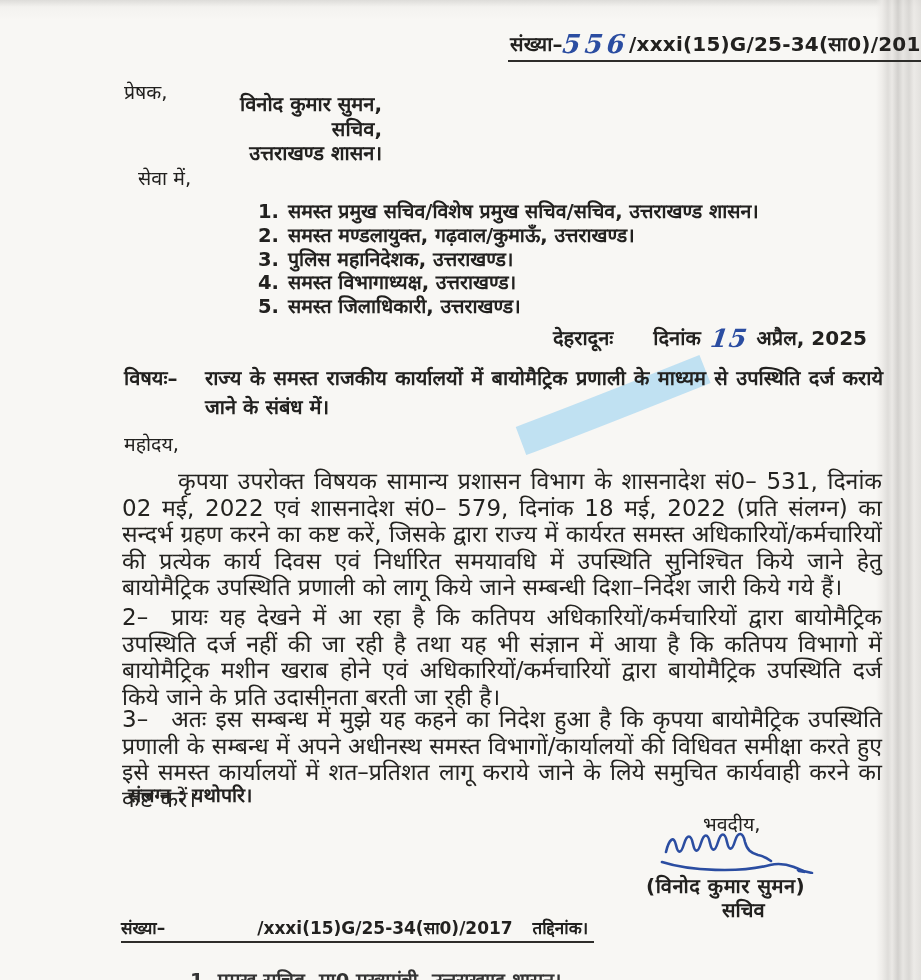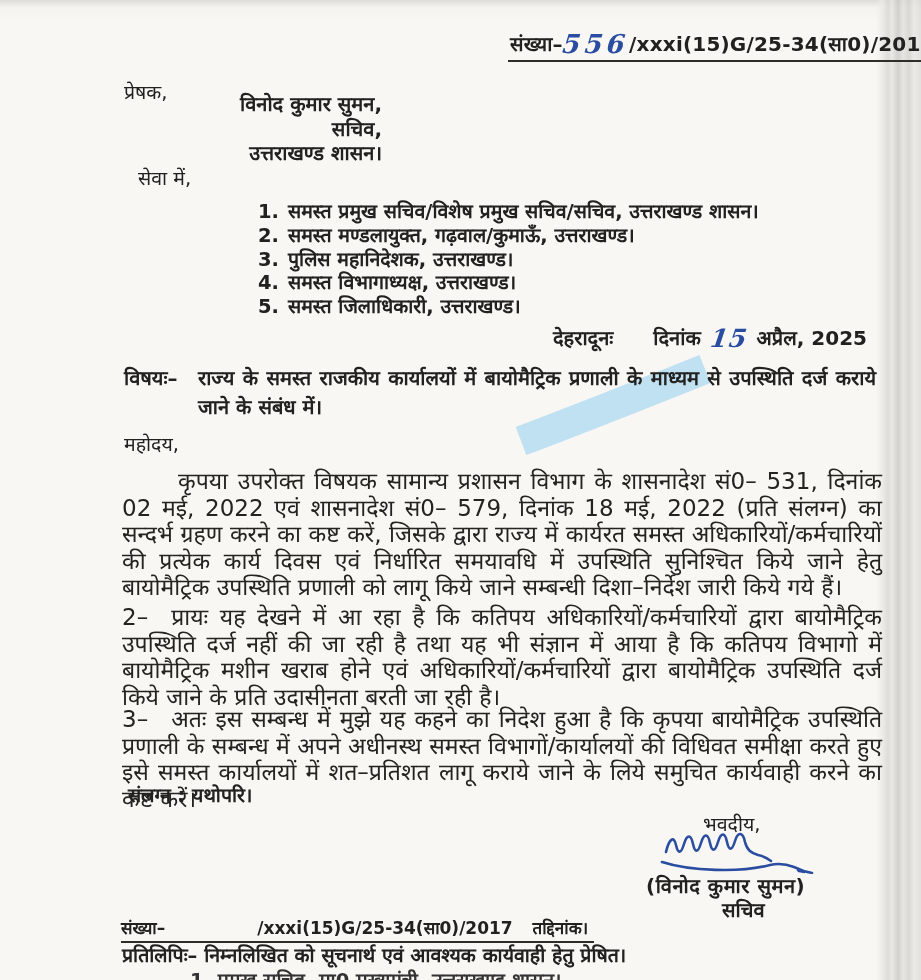--- a/index.html
+++ b/index.html
@@ -39,21 +39,21 @@
   .to-label{top:164px;left:126px;margin-left:12px;}
   .recipient-list{top:188px;left:246px;margin:12px;padding:0;list-style:none;counter-reset:rc;}
   .recipient-list li{
     font-size:19.5px;font-weight:700;line-height:23.8px;counter-increment:rc;white-space:nowrap;
   }
   .recipient-list li::before{content:counter(rc) ".";display:inline-block;width:30px;font-weight:700;}
   .dept{top:326px;left:124px;font-size:20px;font-weight:700;}
   .dateline{top:322px;left:553px;font-size:20px;font-weight:700;white-space:nowrap;}
   .dateline .hand-day{font-size:25px;letter-spacing:1px;display:inline-block;transform:skewX(-8deg) translateY(2px);margin:0 2px 0 10px;}
   .subject-label{top:364px;left:124px;font-size:20px;font-weight:700;}
-  .subject-text{top:364px;left:198px;width:678px;font-size:20px;font-weight:700;line-height:28.5px;text-align:justify;}
+  .subject-text{top:364px;left:205px;width:678px;font-size:20px;font-weight:700;line-height:28.5px;text-align:justify;}
   .salutation{top:430px;left:124px;}
   .para1{top:468px;left:122px;width:760px;text-indent:56px;}
   .para2{top:604px;left:122px;width:760px;}
   .para3{top:706px;left:122px;width:760px;}
   .enclosure{top:781px;left:122px;font-size:19.5px;font-weight:700;margin-left:6px;}
   .valediction{top:810px;left:703px;font-size:19.5px;}
   .sig-svg{top:826px;left:648px;}
   .sig-name{top:872px;left:646px;font-size:20px;font-weight:700;letter-spacing:.5px;}
   .sig-desig{top:896px;left:722px;font-size:20px;font-weight:700;}
   .footer-ref{
@@ -124,17 +124,16 @@
   </svg>
 
   <div class="abs sig-name txt">(विनोद कुमार सुमन)</div>
   <div class="abs sig-desig txt">सचिव</div>
 
   <div class="abs footer-ref txt">
     <span>संख्या–</span><span class="blank-gap"></span><span>/xxxi(15)G/25-34(सा0)/2017</span>
     <span style="display:inline-block;width:8px;"></span>
     <span>तद्दिनांक।</span>
   </div>
-  <div class="abs footer-copy txt">प्रतिलिपिः– निम्नलिखित को सूचनार्थ एवं आवश्यक कार्यवाही हेतु प्रेषित।</div>
   <div class="abs footer-clipped txt">1.  प्रमुख सचिव, मा0 मुख्यमंत्री, उत्तराखण्ड शासन।</div>
 
   <div class="edge-strip"></div>
 </div>
 
 </body></html>

